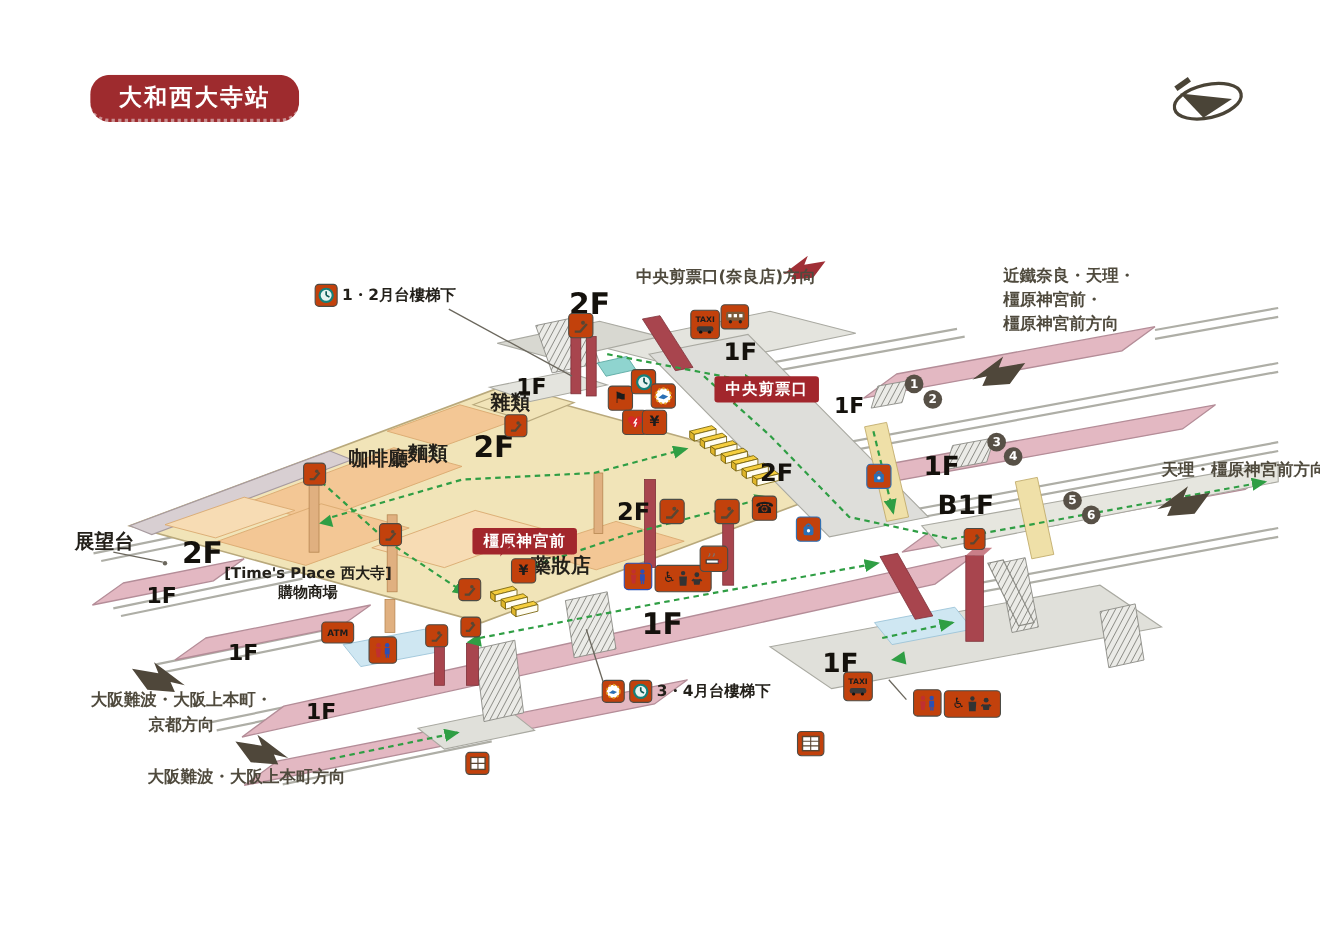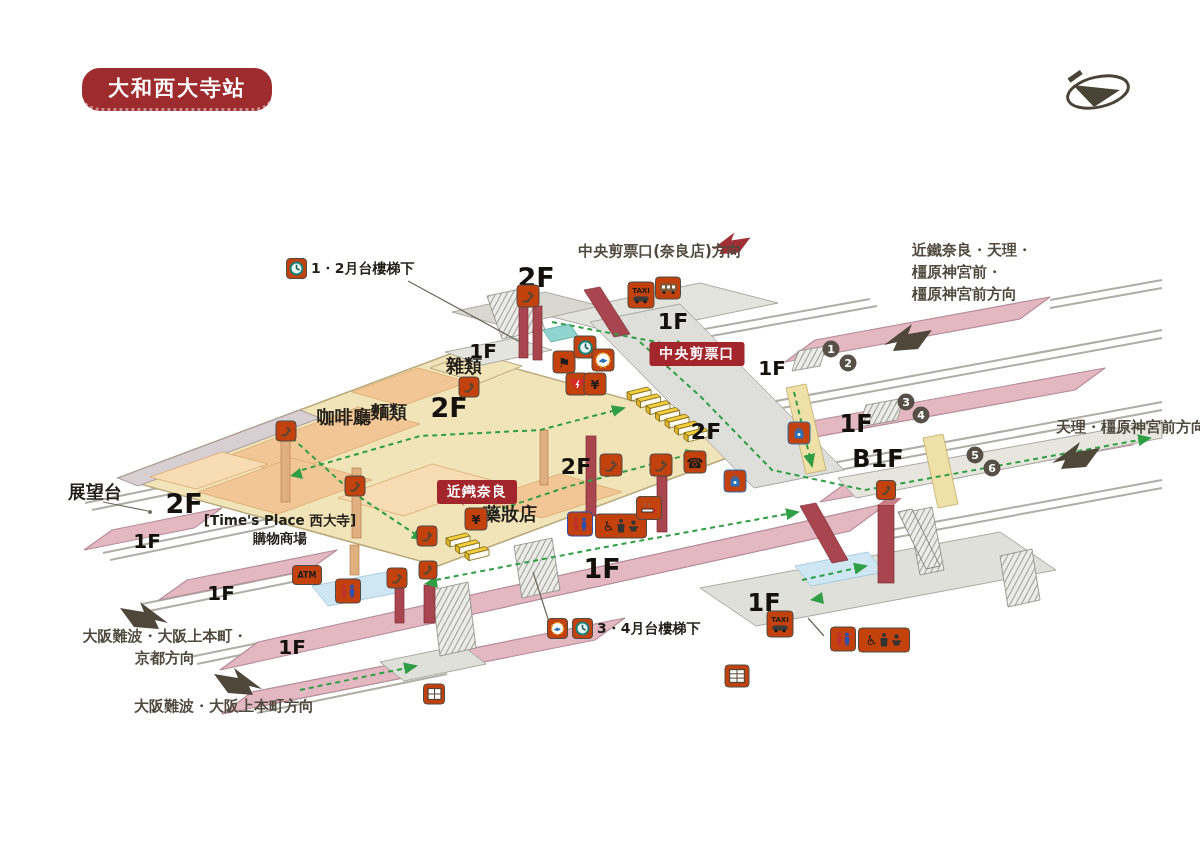--- a/index.html
+++ b/index.html
@@ -261,21 +261,21 @@
         </svg>
   </span>
   <span class="txt">3・4月台樓梯下</span>
 </div>
 
 <div class="gate-badge" style="left:697px;top:354px;">
   <span>中央剪票口</span>
   <span class="ptr"></span>
 </div>
 <div class="gate-badge south" style="left:477px;top:492px;">
-  <span>近鐵奈良</span>
+  <span>橿原神宮前</span>
   <span class="ptr"></span>
 </div>
 
 <div class="lbl shoplbl" style="left:95px;top:492px;">展望台</div>
 <div class="lbl" style="left:280px;top:530px;text-align:center;font-size:13.5px;font-weight:bold;color:#23201a;">
   <div>[Time's Place 西大寺]</div>
   <div>購物商場</div>
 </div>
 <div class="lbl shoplbl" style="left:344px;top:417px;">咖啡廳</div>
 <div class="lbl shoplbl" style="left:389px;top:394px;margin-top:18px;">麵類</div>

